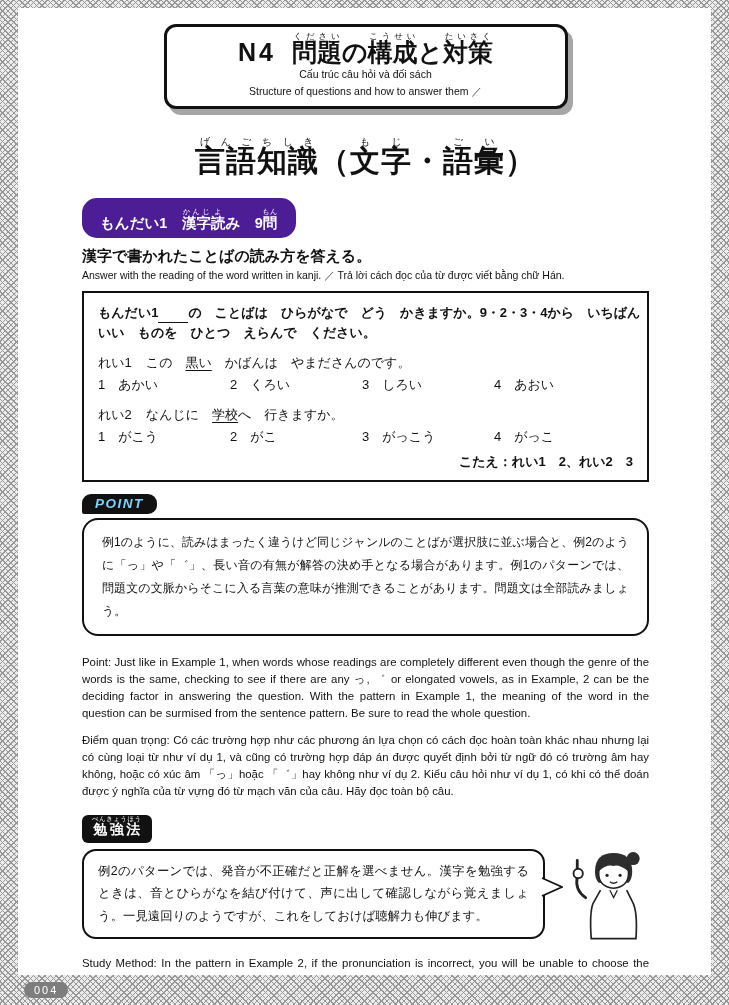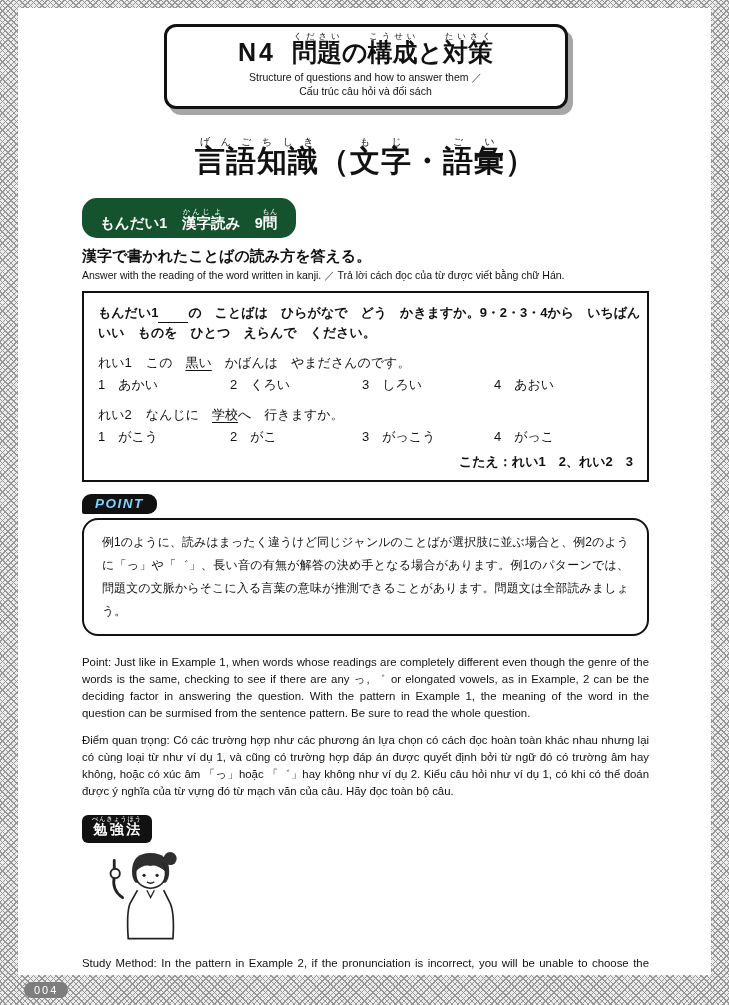--- a/index.html
+++ b/index.html
@@ -30,21 +30,21 @@
   .header-title { font-size:25px; font-weight:bold; line-height:1.25; }
   .level { margin-right:16px; letter-spacing:3px; }
   .header-sub { font-size:10.5px; line-height:1.3; }
   .header-sub.first { margin-top:3px; }
 
   .section-title { margin-top:28px; text-align:center; font-size:30px; font-weight:bold; letter-spacing:1px; }
   .section-title rt { font-size:33%; }
 
   .badge-row { margin-top:16px; }
   .mondai-badge {
-    display:inline-block; background:#14532d; color:#fff; border-radius:15px;
+    display:inline-block; background:#4c1d95; color:#fff; border-radius:15px;
     padding:16px 18px 5px; font-size:14.5px; font-weight:bold;
   }
   .mondai-badge rt { font-size:50%; transform:scale(.72); }
 
   .lead-heading { margin-top:9px; font-size:15px; font-weight:bold; }
   .lead-sub { margin-top:3px; font-size:10.5px; }
 
   .example-box { margin-top:8px; border:2px solid #111; padding:10px 14px 9px; font-size:13px; }
   .ex-line { line-height:19px; white-space:nowrap; }
   .bold { font-weight:bold; }
@@ -92,22 +92,22 @@
 </head>
 <body>
 
 <div class="page">
   <div class="sheet">
 
     <div class="header-box">
       <div class="header-title">
         <span class="level">N4</span><span><ruby>問題<rt>ください</rt></ruby>の<ruby>構成<rt>こうせい</rt></ruby>と<ruby>対策<rt>たいさく</rt></ruby></span>
       </div>
+      <div class="header-sub">Cấu trúc câu hỏi và đối sách</div>
       <div class="header-sub first">Structure of questions and how to answer them ／</div>
-      <div class="header-sub">Cấu trúc câu hỏi và đối sách</div>
     </div>
 
     <h1 class="section-title"><ruby>言語知識<rt>げんごちしき</rt></ruby>（<ruby>文字<rt>もじ</rt></ruby>・<ruby>語彙<rt>ごい</rt></ruby>）</h1>
 
     <div class="badge-row">
       <span class="mondai-badge">もんだい1　<ruby>漢字<rt>かんじ</rt></ruby><ruby>読<rt>よ</rt></ruby>み　9<ruby>問<rt>もん</rt></ruby></span>
     </div>
 
     <div class="lead-heading">漢字で書かれたことばの読み方を答える。</div>
     <div class="lead-sub">Answer with the reading of the word written in kanji. ／ Trả lời cách đọc của từ được viết bằng chữ Hán.</div>
@@ -139,20 +139,26 @@
 
     <div class="point-label">POINT</div>
     <div class="point-box">例1のように、読みはまったく違うけど同じジャンルのことばが選択肢に並ぶ場合と、例2のように「っ」や「゛」、長い音の有無が解答の決め手となる場合があります。例1のパターンでは、問題文の文脈からそこに入る言葉の意味が推測できることがあります。問題文は全部読みましょう。</div>
 
     <p class="para">Point: Just like in Example 1, when words whose readings are completely different even though the genre of the words is the same, checking to see if there are any っ, ゛ or elongated vowels, as in Example, 2 can be the deciding factor in answering the question. With the pattern in Example 1, the meaning of the word in the question can be surmised from the sentence pattern. Be sure to read the whole question.</p>
     <p class="para tight">Điểm quan trọng: Có các trường hợp như các phương án lựa chọn có cách đọc hoàn toàn khác nhau nhưng lại có cùng loại từ như ví dụ 1, và cũng có trường hợp đáp án được quyết định bởi từ ngữ đó có trường âm hay không, hoặc có xúc âm 「っ」hoặc 「゛」hay không như ví dụ 2. Kiểu câu hỏi như ví dụ 1, có khi có thể đoán được ý nghĩa của từ vựng đó từ mạch văn của câu. Hãy đọc toàn bộ câu.</p>
 
     <div class="study-label"><ruby>勉強法<rt>べんきょうほう</rt></ruby></div>
 
     <div class="study-row">
+      <div class="study-box">
+        <span>例2のパターンでは、発音が不正確だと正解を選べません。漢字を勉強するときは、音とひらがなを結び付けて、声に出して確認しながら覚えましょう。一見遠回りのようですが、これをしておけば聴解力も伸びます。</span>
+        <svg class="tail" width="22" height="20" viewBox="0 0 22 20">
+          <path d="M1 1 L21 10 L1 19" fill="#ffffff" stroke="#111111" stroke-width="1.8"></path>
+        </svg>
+      </div>
       <div class="illustration">
         <svg width="82" height="96" viewBox="0 0 88 102">
           <path d="M20 56 Q8 48 11 34 L11 16" fill="none" stroke="#222" stroke-width="3" stroke-linecap="round"></path>
           <circle cx="12" cy="30" r="5" fill="#fff" stroke="#222" stroke-width="2"></circle>
           <path d="M30 28 Q30 8 50 8 Q70 8 70 28 Q70 36 66 40 L34 40 Q30 36 30 28 Z" fill="#2e2e2e"></path>
           <circle cx="71" cy="14" r="7" fill="#2e2e2e"></circle>
           <path d="M34 30 Q34 16 50 16 Q66 16 66 30 Q66 44 50 46 Q34 44 34 30 Z" fill="#fff" stroke="#222" stroke-width="1.6"></path>
           <path d="M34 28 Q36 14 50 14 Q64 14 66 28 Q56 20 50 22 Q42 20 34 28 Z" fill="#2e2e2e"></path>
           <circle cx="43" cy="32" r="1.7" fill="#222"></circle>
           <circle cx="57" cy="32" r="1.7" fill="#222"></circle>

